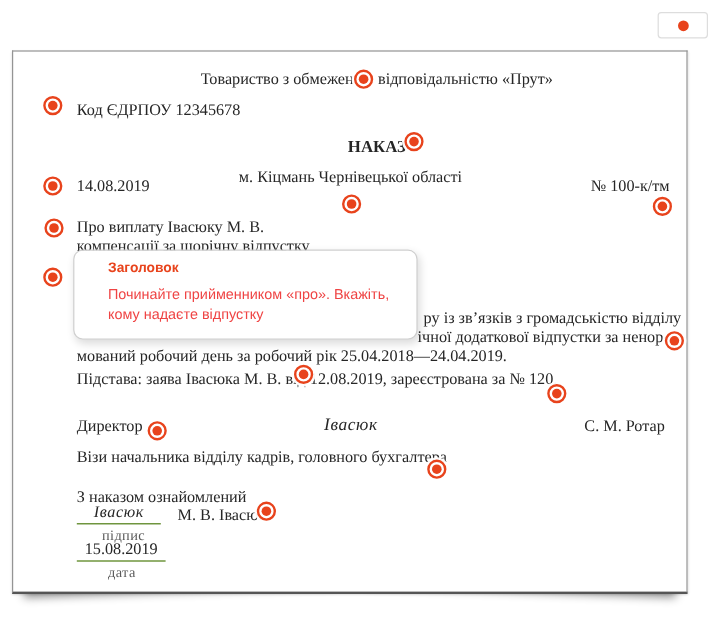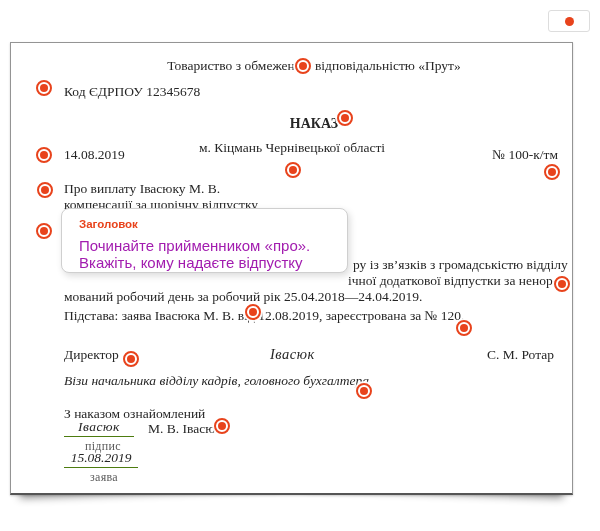--- a/index.html
+++ b/index.html
@@ -27,42 +27,42 @@
   .page::before, .page::after {
     content:""; position:absolute; z-index:-1; bottom:10px; width:46%; height:28px;
     box-shadow:0 10px 8px rgba(0,0,0,0.45);
   }
   .page::before { left:8px;  transform:rotate(-2.2deg); }
   .page::after  { right:8px; transform:rotate(2.2deg); }
 
   .line { position:absolute; font-size:13.5px; line-height:14px; white-space:nowrap; }
   .center-box { left:53px; right:8px; text-align:center; }
   .bold { font-weight:bold; }
-  .italic { font-style:italic; }
+  .italic { }
   .script { font-style:italic; font-size:14.5px; letter-spacing:0.5px; }
 
   .sig-box {
     position:absolute; border-bottom:1px solid #4d7c0f; text-align:center;
     font-size:13.5px; white-space:nowrap;
   }
   .caption {
     position:absolute; font-size:12px; color:#5a5a5a; letter-spacing:0.3px;
     white-space:nowrap;
   }
 
   
   .tooltip {
-    position:absolute; left:50px; top:165px; width:287px; height:65px;
+    position:absolute; left:50px; top:165px; width:287px; height:75px;
     box-sizing:border-box; background:#fff; border:1px solid #cfcfcf;
     border-radius:8px; box-shadow:2px 3px 7px rgba(0,0,0,0.14);
-    padding:9px 12px 0 17px; z-index:5;
+    padding:9px 12px 0 28px; z-index:5;
     font-family:"Liberation Sans","DejaVu Sans",sans-serif;
   }
   .tooltip .tt-label { color:#e8431c; font-weight:bold; font-size:11.5px; margin-bottom:7px; }
-  .tooltip .tt-text  { color:#a21caf; font-size:15px; line-height:17px; width:258px; }
+  .tooltip .tt-text  { color:#ef4444; font-size:12px; line-height:17px; width:258px; }
 
   
   .marker {
     position:absolute; width:12px; height:12px; border-radius:50%;
     border:2px solid #e8431c; background:#fff;
     box-shadow:0 0 0 2px rgba(255,255,255,0.95);
     z-index:10; cursor:pointer;
   }
   .marker::after {
     content:""; position:absolute; left:2px; top:2px; right:2px; bottom:2px;
@@ -103,21 +103,21 @@
 
   <div class="line italic" style="top:331px; left:53px;">Візи начальника відділу кадрів, головного бухгалтера</div>
 
   <div class="line" style="top:364px; left:53px;">З наказом ознайомлений</div>
 
   <div class="sig-box script" style="top:376px; left:53px; width:70px; height:17px;">Івасюк</div>
   <div class="line" style="top:379px; left:137px;">М. В. Івасюк</div>
   <div class="caption" style="top:396px; left:74px;">підпис</div>
 
   <div class="sig-box italic" style="top:407px; left:53px; width:74px; height:17px;">15.08.2019</div>
-  <div class="caption" style="top:427px; left:79px;">заява</div>
+  <div class="caption" style="top:427px; left:79px;">дата</div>
 
   <div class="tooltip">
     <div class="tt-label">Заголовок</div>
     <div class="tt-text">Починайте прийменником «про». Вкажіть, кому надаєте відпустку</div>
   </div>
 </div>
 
 <div>
     <div class="marker" style="left: 295px; top: 58px;"></div>
     <div class="marker" style="left: 36px; top: 80px;"></div>

